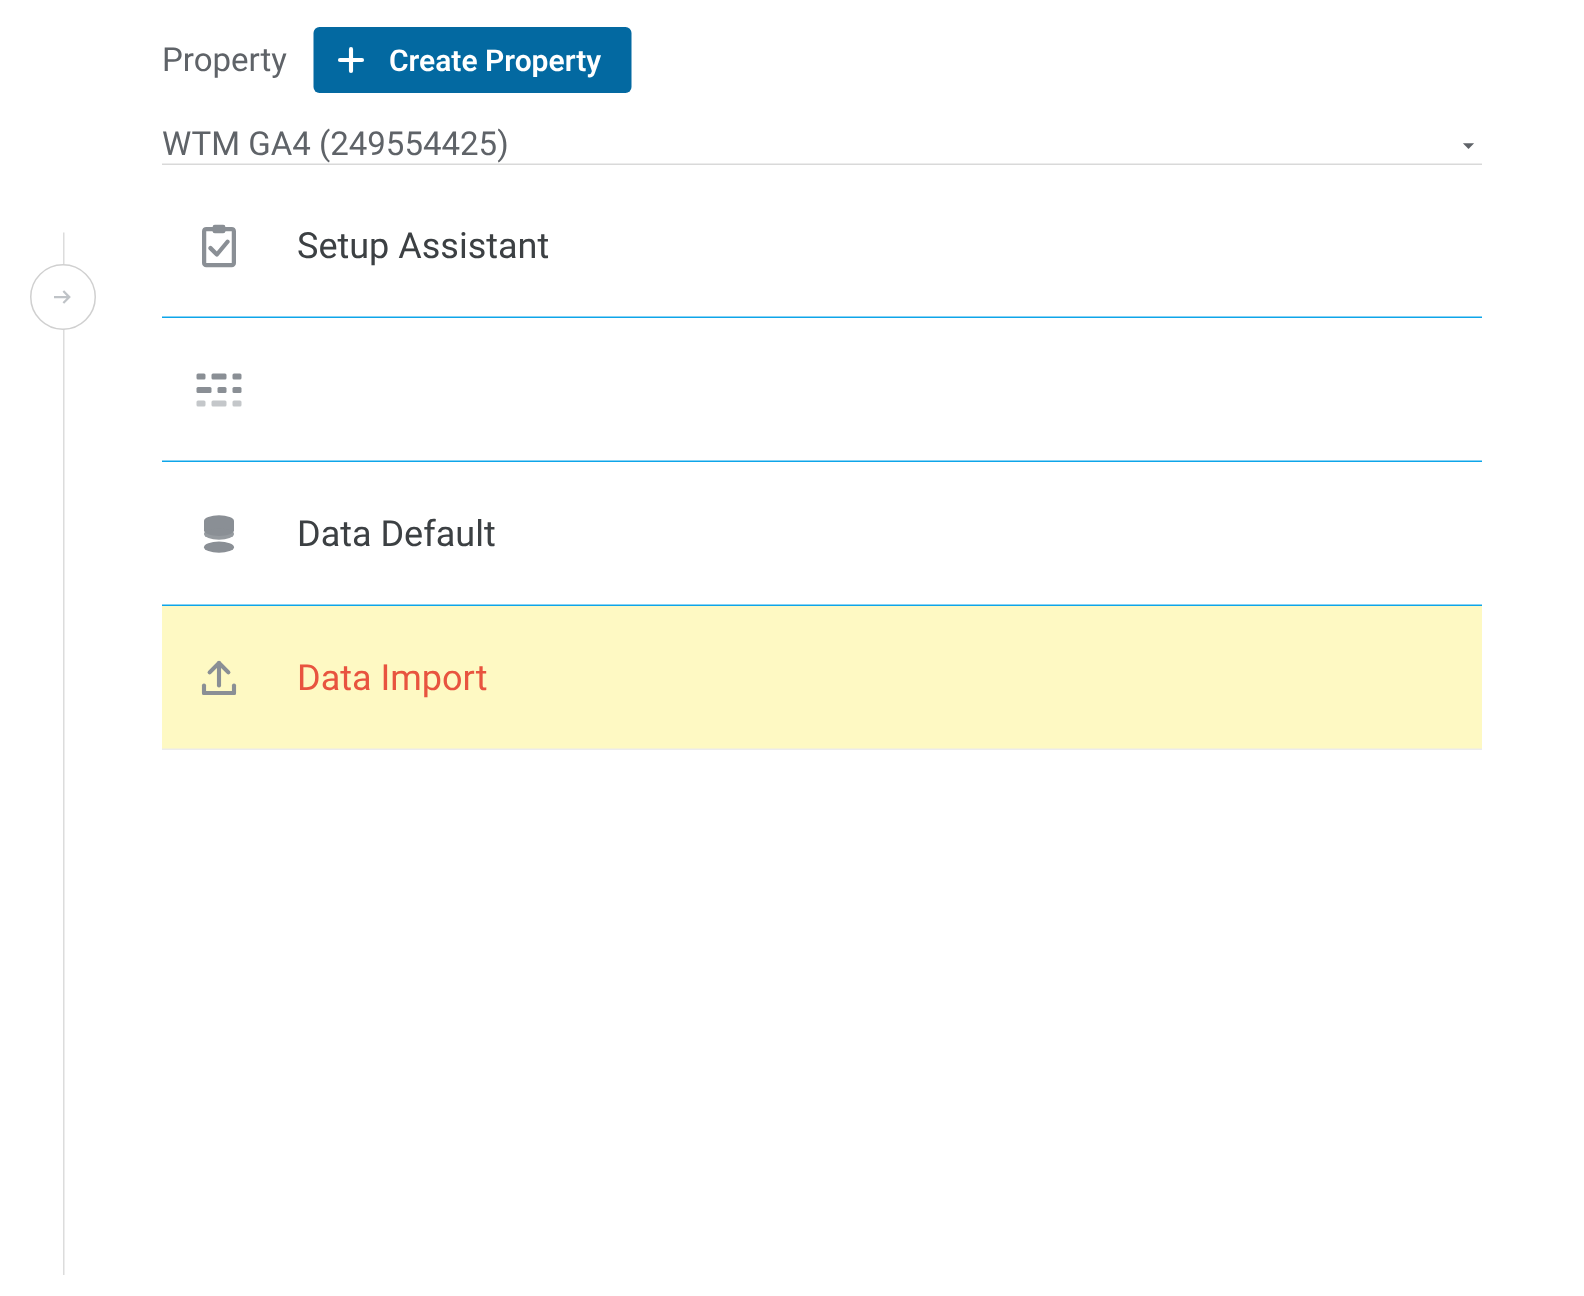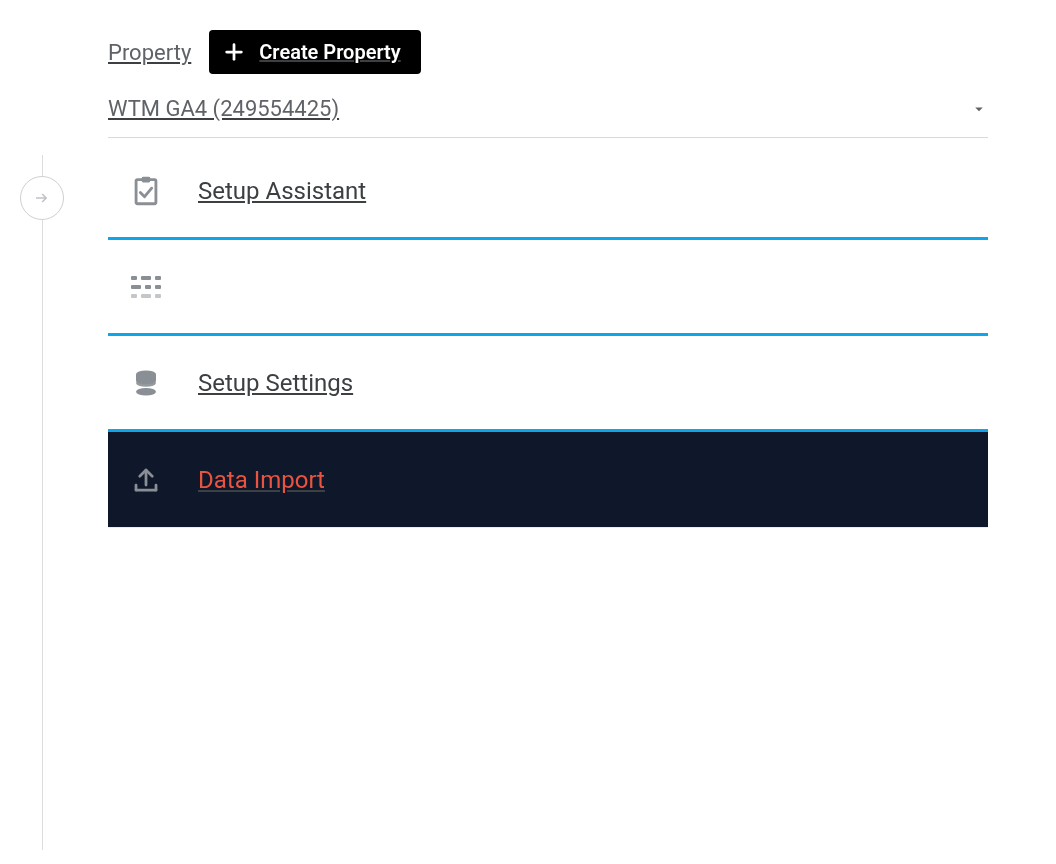--- a/index.html
+++ b/index.html
@@ -7,94 +7,92 @@
       font-family: Roboto, "Helvetica Neue", Arial, sans-serif;
       background: #fff;
       color: #3c4043;
       width: 1056px;
       height: 864px;
       position: relative;
     }
     .container {
       position: absolute;
       left: 108px;
-      top: 30px;
+      top: 18px;
       width: 880px;
-      text-decoration: underline;
     }
     .header-row {
       display: flex;
       align-items: center;
       gap: 18px;
       margin-bottom: 22px;
     }
     .section-label {
       font-size: 22px;
       color: #5f6368;
     }
     .create-btn {
       display: inline-flex;
       align-items: center;
-      background: #000000;
+      background: #0369a1;
       color: #fff;
       font-size: 20px;
       font-weight: 600;
       padding: 10px 20px 10px 14px;
       border-radius: 4px;
       cursor: pointer;
     }
     .create-btn .plus {
       display: inline-flex;
       align-items: center;
       justify-content: center;
       margin-right: 14px;
     }
     .selector-row {
       display: flex;
       align-items: center;
       justify-content: space-between;
-      padding-bottom: 16px;
       border-bottom: 1px solid #d9d9d9;
       cursor: pointer;
     }
     .selector-text {
       font-size: 22px;
       color: #5f6368;
     }
     .selector-caret {
       color: #5f6368;
       font-size: 16px;
     }
     .nav-list {
       margin-top: 6px;
     }
     .nav-item {
       display: flex;
       align-items: center;
       height: 96px;
       padding-left: 18px;
-      border-bottom: 3px solid #0ea5e9;
+      border-bottom: 1px solid #0ea5e9;
       cursor: pointer;
       gap: 32px;
     }
     .nav-item:last-child { border-bottom: none; }
     .nav-item .icon-wrap {
       width: 40px;
       height: 40px;
       display: flex;
       align-items: center;
       justify-content: center;
       color: #8a8f95;
     }
     .nav-label {
       font-size: 24px;
       color: #3c4043;
     }
     .nav-item.active {
-      background: #0f172a;
+      background: #fef9c3;
       border-bottom: 1px solid #ececec;
     }
     .nav-item.active .nav-label {
       color: #e8543f;
     }
     .nav-item.active .icon-wrap {
       color: #8a8f95;
     }
     .rail {
       position: absolute;
@@ -189,21 +187,21 @@
     <div class="nav-item">
       <span class="icon-wrap">
         <svg width="30" height="30" viewBox="0 0 24 24" fill="currentColor">
             <ellipse cx="12" cy="5" rx="8" ry="3"></ellipse>
             <path d="M4 5v5c0 1.66 3.58 3 8 3s8-1.34 8-3V5"></path>
             <path d="M4 10v5c0 1.66 3.58 3 8 3s8-1.34 8-3v-5" fill="none" stroke="currentColor" stroke-width="0"></path>
             <ellipse cx="12" cy="12" rx="8" ry="3" opacity="0.9"></ellipse>
             <ellipse cx="12" cy="19" rx="8" ry="3"></ellipse>
           </svg>
       </span>
-      <span class="nav-label">Setup Settings</span>
+      <span class="nav-label">Data Default</span>
     </div>
 
     <div class="nav-item active">
       <span class="icon-wrap">
         <svg width="30" height="30" viewBox="0 0 24 24" fill="none" stroke="currentColor" stroke-width="2.2" stroke-linecap="round" stroke-linejoin="round">
             <path d="M12 16V4"></path>
             <path d="M7 9l5-5 5 5"></path>
             <path d="M4 20h16"></path>
             <path d="M4 20v-4"></path>
             <path d="M20 20v-4"></path>

